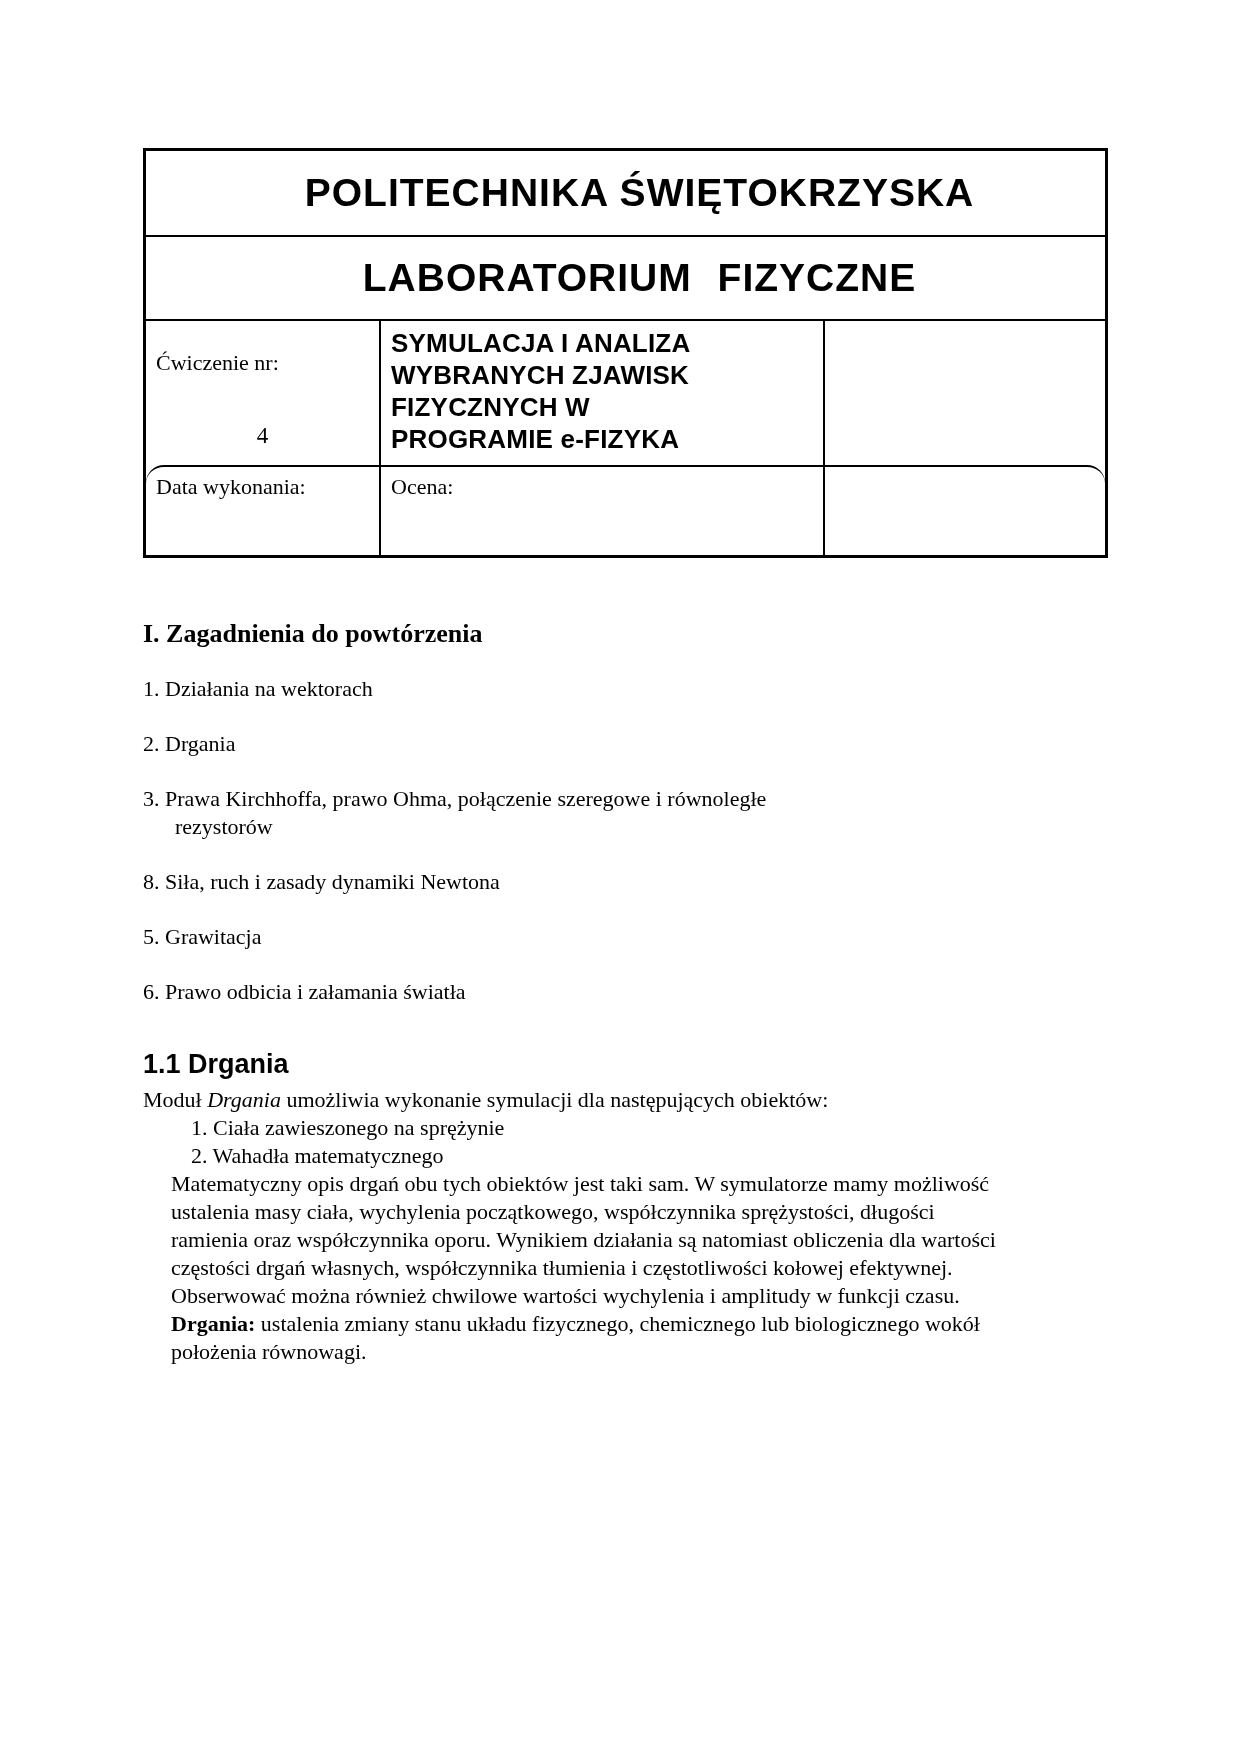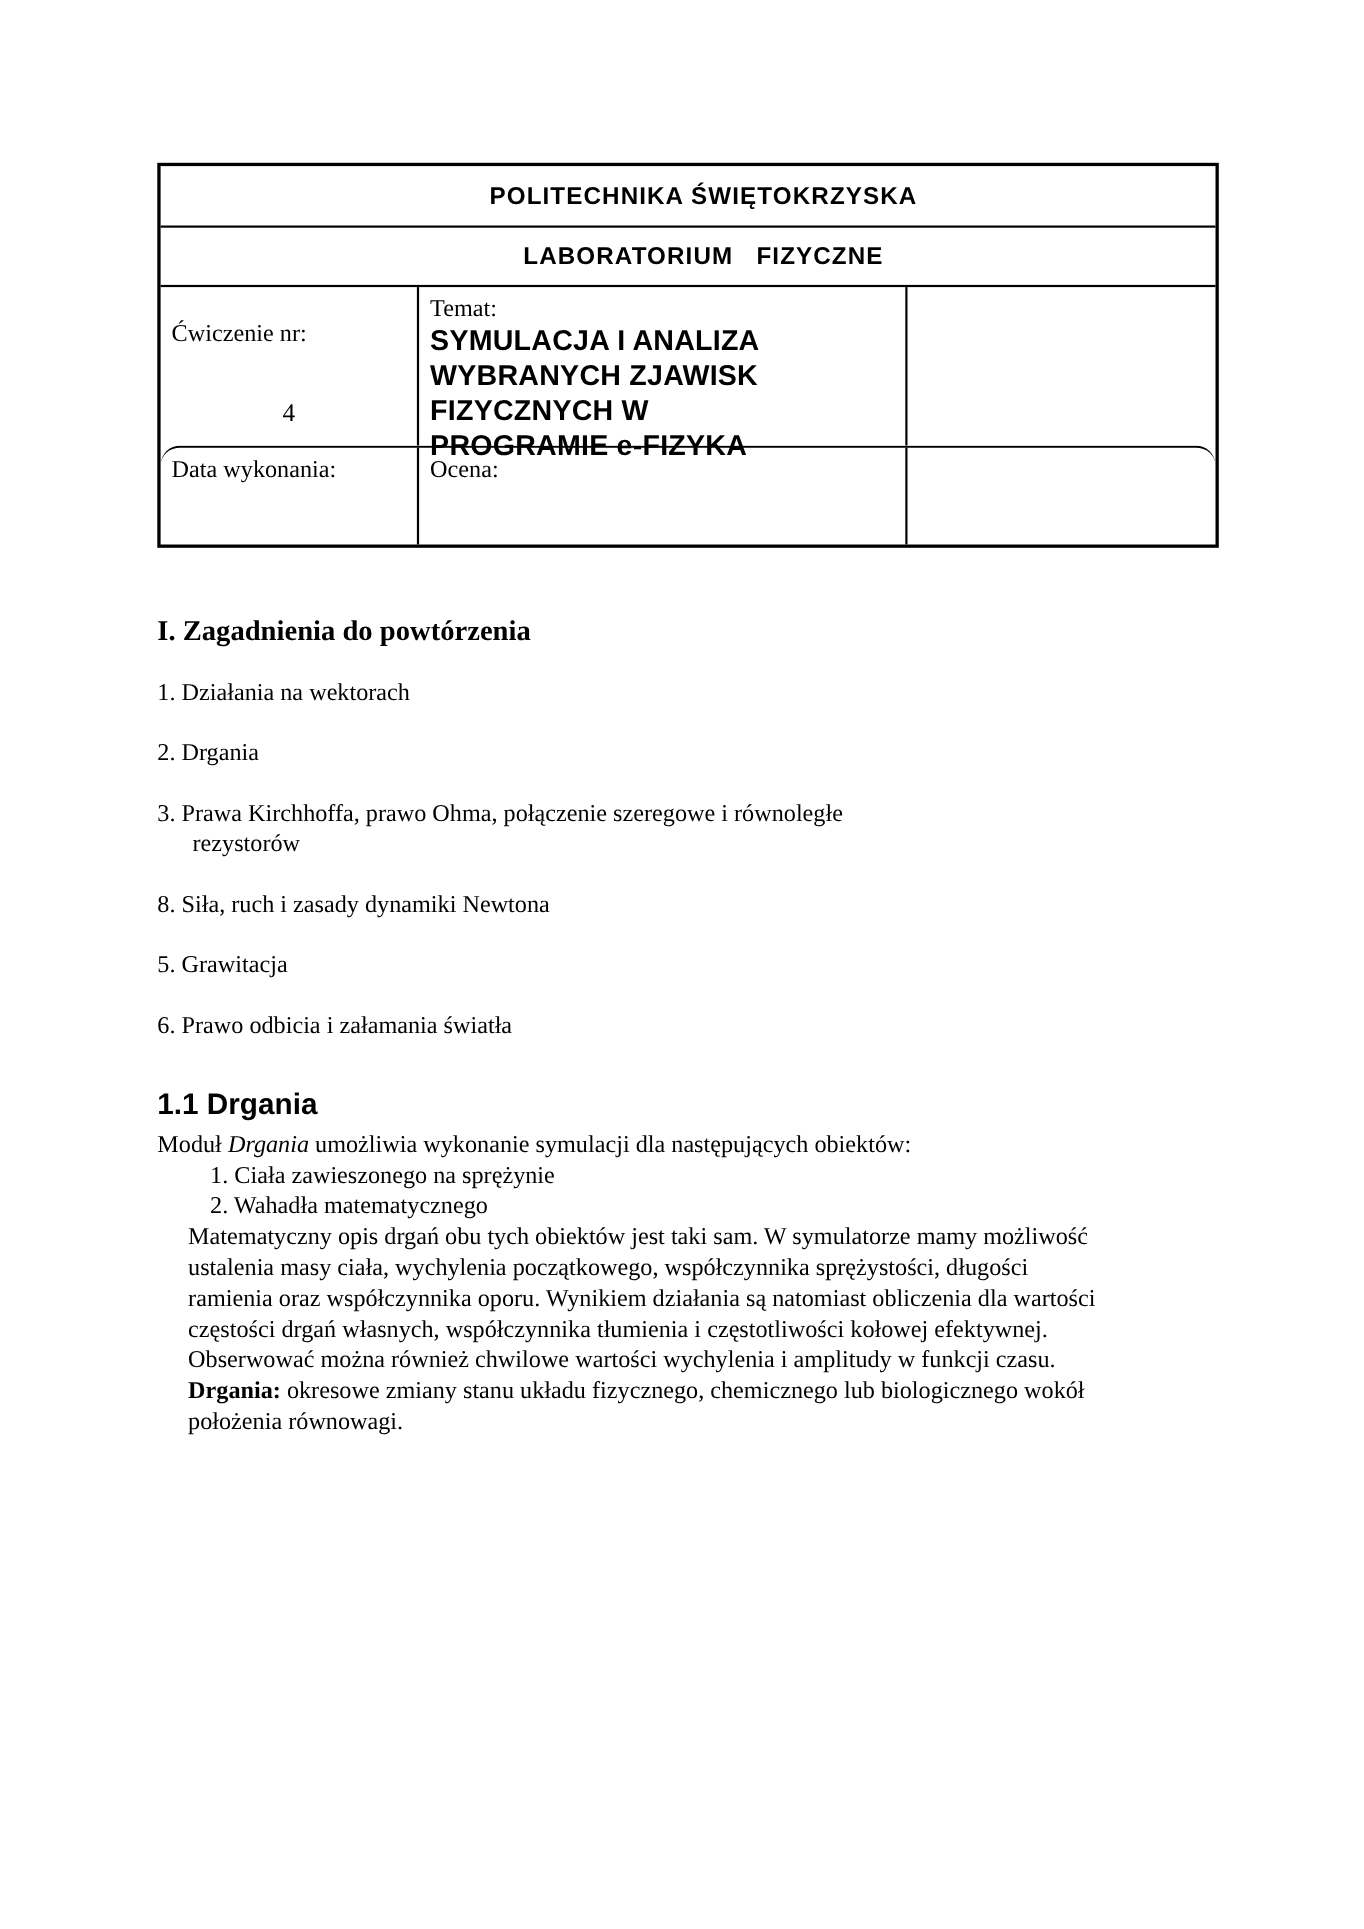--- a/index.html
+++ b/index.html
@@ -20,27 +20,27 @@
     width: 965px;
   }
 
   
   .doc-table {
     border: 3px solid #000;
     width: 965px;
     background: #fff;
   }
   .title-row {
-    height: 54px;
+    height: 84px;
     display: flex;
     align-items: center;
     justify-content: center;
     font-family: "Liberation Sans", sans-serif;
     font-weight: bold;
-    font-size: 22px;
+    font-size: 39px;
     letter-spacing: 1px;
     text-align: center;
     padding-left: 28px;
   }
   .title-row + .title-row { border-top: 2px solid #000; }
   .lab-title { word-spacing: 14px; }
   .cells-row { display: flex; border-top: 2px solid #000; }
   .cell { padding: 6px 10px; }
   .cell-1 { width: 233px; }
   .cell-2 { width: 444px; border-left: 2px solid #000; }
@@ -101,21 +101,20 @@
       </div>
       <div class="title-row">
         <span class="lab-title">LABORATORIUM FIZYCZNE</span>
       </div>
       <div class="cells-row main-row">
         <div class="cell cell-1">
           <div class="serif-label exercise-label">Ćwiczenie nr:</div>
           <div class="exercise-number">4</div>
         </div>
         <div class="cell cell-2">
-          <div class="topic-label">Temat:</div>
           <div class="topic-text">SYMULACJA I ANALIZA
 WYBRANYCH ZJAWISK
 FIZYCZNYCH W
 PROGRAMIE e-FIZYKA</div>
         </div>
         <div class="cell cell-3"></div>
       </div>
       <div class="cells-row bottom-row">
         <div class="cell cell-1 serif-label">Data wykonania:</div>
         <div class="cell cell-2 serif-label">Ocena:</div>
@@ -141,18 +140,18 @@
       <p class="intro"><span>Moduł </span><span class="italic">Drgania</span><span> umożliwia wykonanie symulacji dla następujących obiektów:</span></p>
       <ul class="objects-list">
         <li>1. Ciała zawieszonego na sprężynie</li>
         <li>2. Wahadła matematycznego</li>
       </ul>
       <p class="para">Matematyczny opis drgań obu tych obiektów jest taki sam. W symulatorze mamy możliwość
 ustalenia masy ciała, wychylenia początkowego, współczynnika sprężystości, długości
 ramienia oraz współczynnika oporu. Wynikiem działania są natomiast obliczenia dla wartości
 częstości drgań własnych, współczynnika tłumienia i częstotliwości kołowej efektywnej.
 Obserwować można również chwilowe wartości wychylenia i amplitudy w funkcji czasu.</p>
-      <p class="para"><span class="bold">Drgania:</span><span> okresowe zmiany stanu układu fizycznego, chemicznego lub biologicznego wokół
+      <p class="para"><span class="bold">Drgania:</span><span> ustalenia zmiany stanu układu fizycznego, chemicznego lub biologicznego wokół
 położenia równowagi.</span></p>
     </div>
 
   </div>
 </div>
 
 </body></html>

